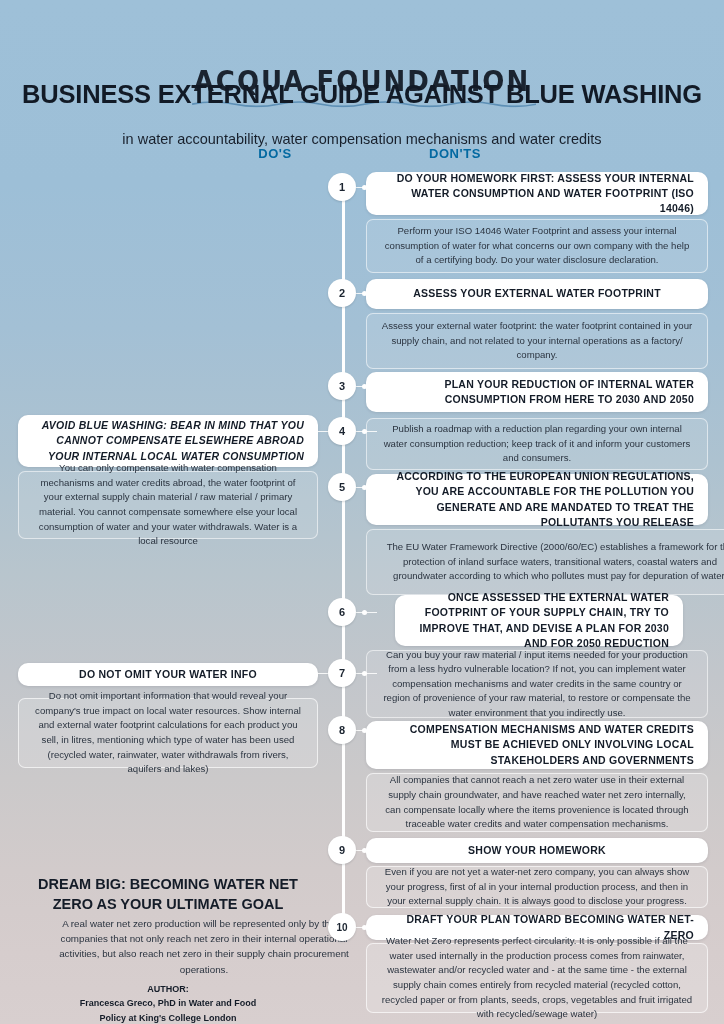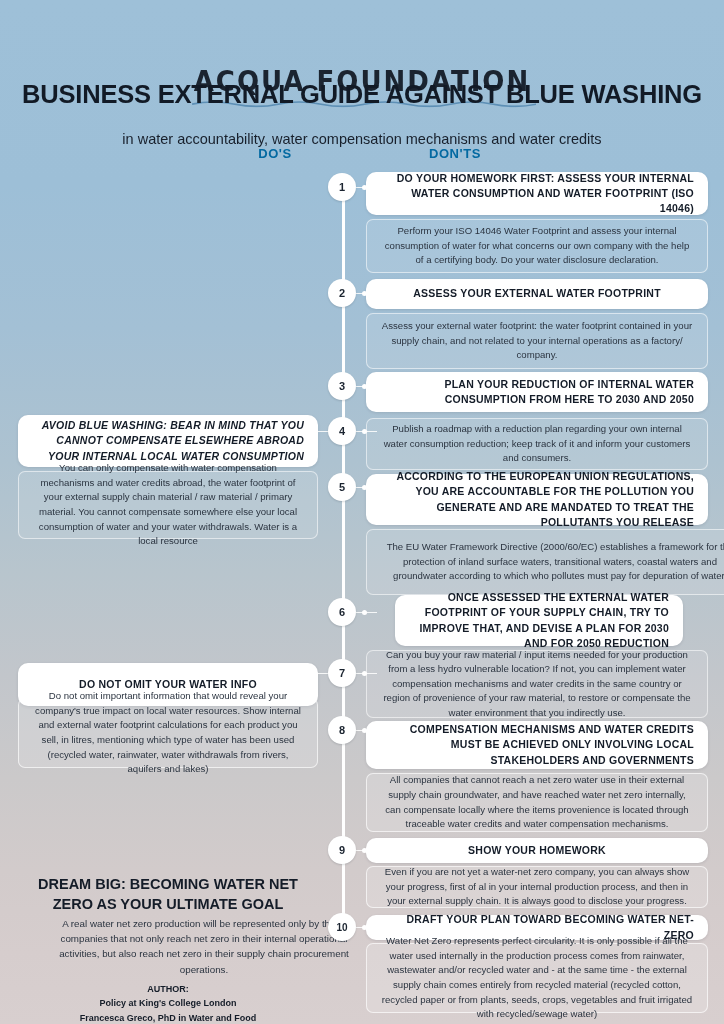--- a/index.html
+++ b/index.html
@@ -203,21 +203,21 @@
 <div class="title-card" style="left:366px;top:595px;width:288px;height:51px;margin-left:29px;">
   <span>ONCE ASSESSED THE EXTERNAL WATER FOOTPRINT OF YOUR SUPPLY CHAIN, TRY TO IMPROVE THAT, AND DEVISE A PLAN FOR 2030 AND FOR 2050 REDUCTION</span>
 </div>
 
 <div class="node" style="top:659px;">7</div>
 <div class="connector" style="left:356px;top:673px;width:21px;"></div>
 <div class="conn-dot" style="left:362px;top:670.5px;"></div>
 <div class="connector" style="left:308px;top:673px;width:21px;"></div>
 <div class="conn-dot" style="left:312px;top:670.5px;"></div>
 
-<div class="title-card" style="left:18px;top:663px;width:300px;height:43px;">
+<div class="title-card" style="left:18px;top:663px;width:300px;height:23px;">
   <span>DO NOT OMIT YOUR WATER INFO</span>
 </div>
 <div class="desc-card gray" style="left:18px;top:698px;width:300px;height:70px;">
   <span>Do not omit important information that would reveal your company's true impact on local water resources. Show internal and external water footprint calculations for each product you sell, in litres, mentioning which type of water has been used (recycled water, rainwater, water withdrawals from rivers, aquifers and lakes)</span>
 </div>
 <div class="desc-card" style="left:366px;top:650px;width:342px;height:68px;">
   <span>Can you buy your raw material / input items needed for your production from a less hydro vulnerable location? If not, you can implement water compensation mechanisms and water credits in the same country or region of provenience of your raw material, to restore or compensate the water environment that you indirectly use.</span>
 </div>
 
 <div class="node" style="top:716px;">8</div>
@@ -247,15 +247,15 @@
   <span>DRAFT YOUR PLAN TOWARD BECOMING  WATER NET-ZERO</span>
 </div>
 <div class="desc-card gray" style="left:366px;top:943px;width:342px;height:70px;">
   <span>Water Net Zero represents perfect circularity. It is only possible if all the water used internally in the production process comes from rainwater, wastewater and/or recycled water and - at the same time - the external supply chain comes entirely from recycled material (recycled cotton, recycled paper or from plants,  seeds, crops, vegetables and fruit irrigated with recycled/sewage water)</span>
 </div>
 
 <div class="plain-title" style="left:18px;top:874px;width:300px;">DREAM BIG: BECOMING WATER NET ZERO AS YOUR ULTIMATE GOAL</div>
 <div class="plain-text" style="left:18px;top:916px;width:300px;">A real water net zero production will be represented only by  those companies that not only reach net zero in their internal operational activities, but also reach net zero in their supply chain procurement operations.</div>
 <div class="author-block" style="left:18px;top:982px;width:300px;">
   <div>AUTHOR:</div>
+  <div>Francesca Greco, PhD in Water and Food</div>
   <div>Policy at King's College London</div>
-  <div>Francesca Greco, PhD in Water and Food</div>
 </div>
 
 </body></html>

